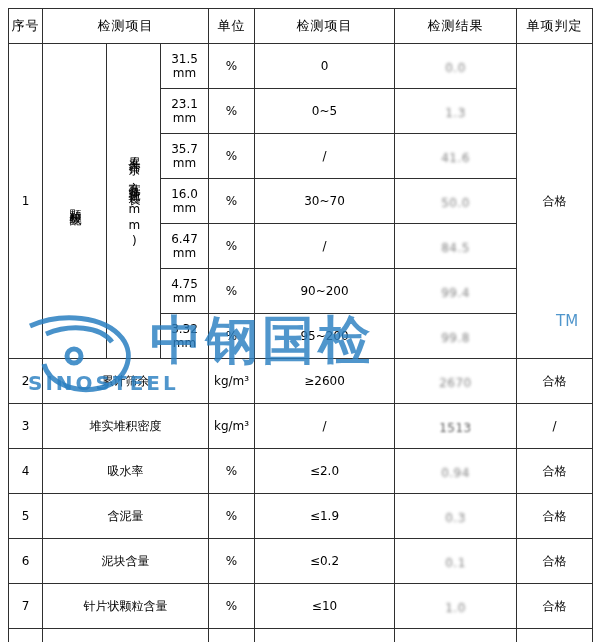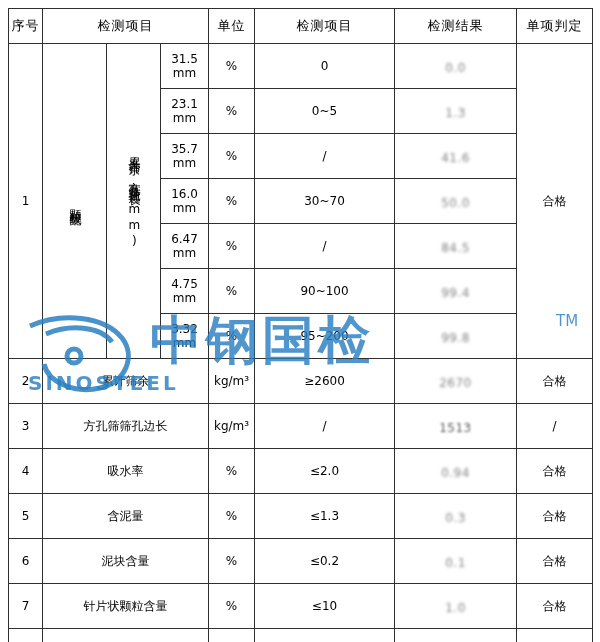--- a/index.html
+++ b/index.html
@@ -165,62 +165,62 @@
       </tr>
       <tr class="row-h">
         <td class="cell-small">6.47 mm</td>
         <td class="cell-txt">%</td>
         <td class="cell-txt">/</td>
         <td><span class="blurred">84.5</span></td>
       </tr>
       <tr class="row-h">
         <td class="cell-small">4.75 mm</td>
         <td class="cell-txt">%</td>
-        <td class="cell-txt">90~100</td>
+        <td class="cell-txt">90~200</td>
         <td><span class="blurred">99.4</span></td>
       </tr>
       <tr class="row-h">
         <td class="cell-small">3.32 mm</td>
         <td class="cell-txt">%</td>
         <td class="cell-txt">95~200</td>
         <td><span class="blurred">99.8</span></td>
       </tr>
 
       <tr class="row-h">
         <td class="cell-txt">2</td>
         <td colspan="3" class="cell-txt">累计筛余</td>
         <td class="cell-small">kg/m³</td>
         <td class="cell-txt">≥2600</td>
         <td><span class="blurred">2670</span></td>
         <td class="cell-txt">合格</td>
       </tr>
 
       <tr class="row-h">
         <td class="cell-txt">3</td>
-        <td colspan="3" class="cell-txt">方孔筛筛孔边长</td>
+        <td colspan="3" class="cell-txt">堆实堆积密度</td>
         <td class="cell-small">kg/m³</td>
         <td class="cell-txt">/</td>
         <td><span class="blurred dark">1513</span></td>
         <td class="cell-txt">/</td>
       </tr>
 
       <tr class="row-h">
         <td class="cell-txt">4</td>
         <td colspan="3" class="cell-txt">吸水率</td>
         <td class="cell-txt">%</td>
         <td class="cell-txt">≤2.0</td>
         <td><span class="blurred">0.94</span></td>
         <td class="cell-txt">合格</td>
       </tr>
 
       <tr class="row-h">
         <td class="cell-txt">5</td>
         <td colspan="3" class="cell-txt">含泥量</td>
         <td class="cell-txt">%</td>
-        <td class="cell-txt">≤1.3</td>
+        <td class="cell-txt">≤1.9</td>
         <td><span class="blurred">0.3</span></td>
         <td class="cell-txt">合格</td>
       </tr>
 
       <tr class="row-h">
         <td class="cell-txt">6</td>
         <td colspan="3" class="cell-txt">泥块含量</td>
         <td class="cell-txt">%</td>
         <td class="cell-txt">≤0.2</td>
         <td><span class="blurred">0.1</span></td>

